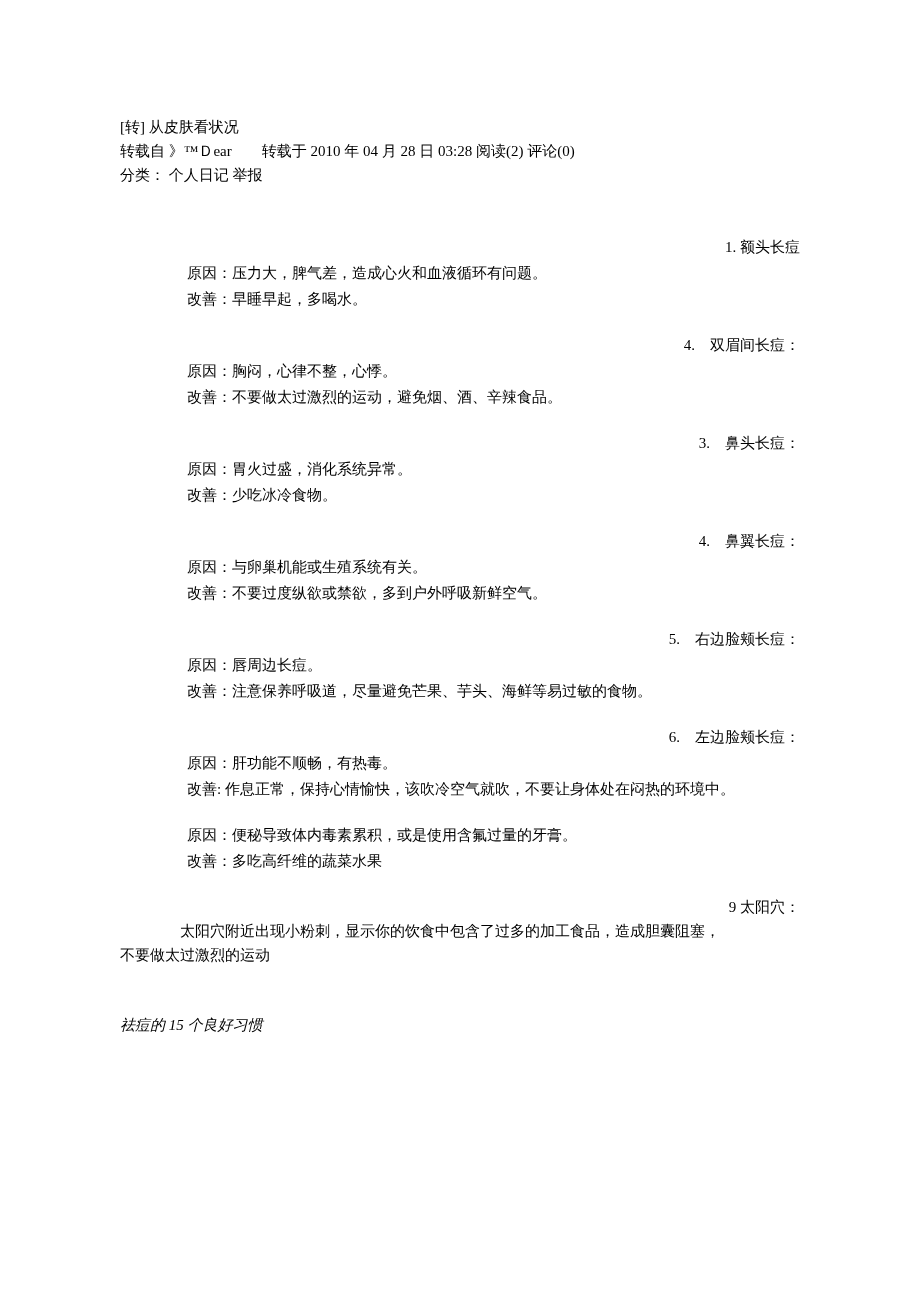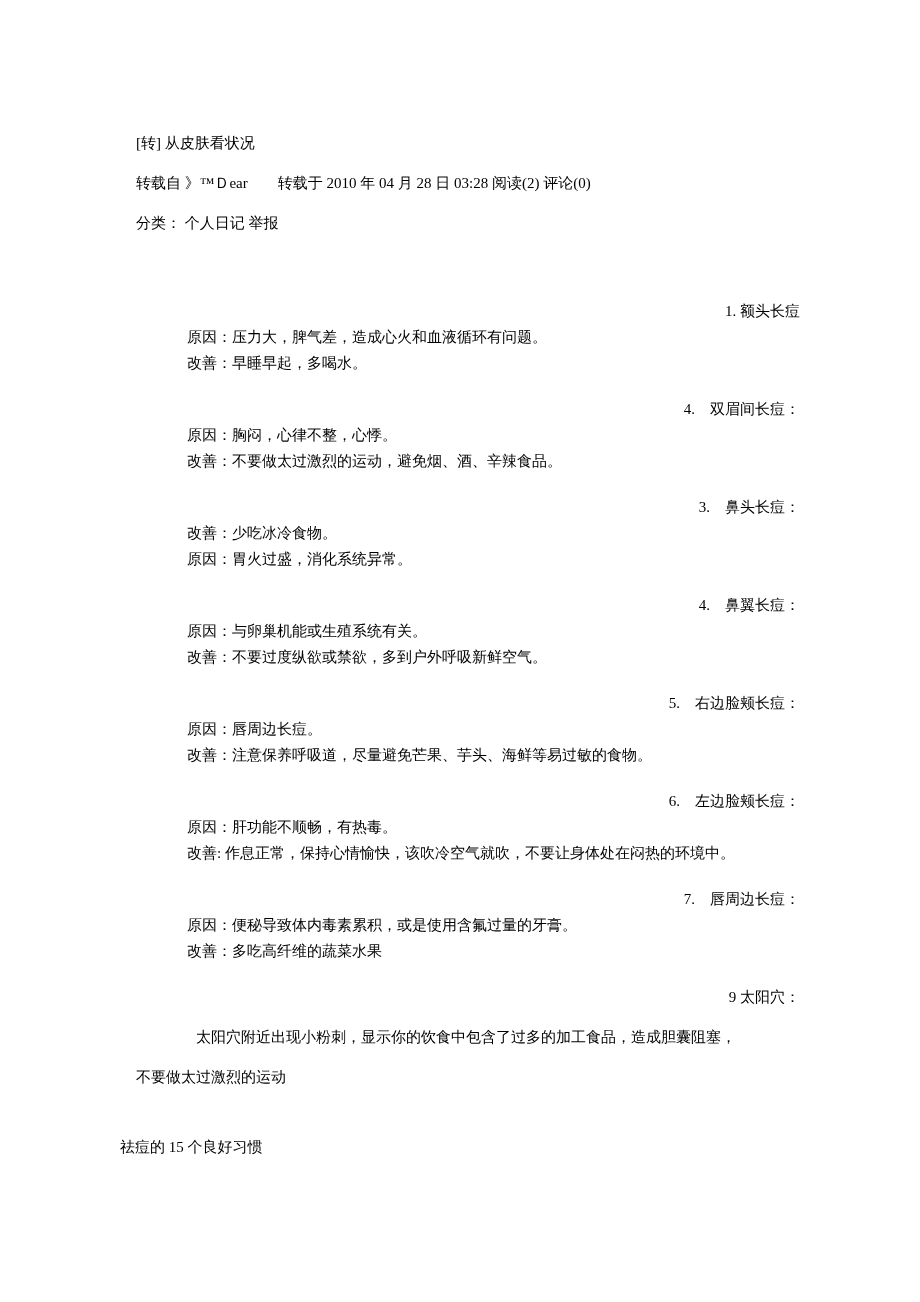--- a/index.html
+++ b/index.html
@@ -11,38 +11,39 @@
     line-height: 1.6;
     color: #000000;
   }
   .page {
     width: 920px;
     min-height: 1302px;
     padding: 115px 120px 60px 120px;
     box-sizing: border-box;
   }
   .meta-line {
-    margin: 16px;
+    margin: 0;
   }
   .spacer {
     height: 24px;
   }
   .item {
     margin-bottom: 22px;
   }
   .item-title {
     margin: 0;
     text-align: right;
   }
   .item-detail {
     margin: 2px;
     padding-left: 65px;
   }
   .section-title {
     margin: 0;
+    font-style: italic;
   }
 </style>
 </head>
 <body>
 
 <div class="page">
 
   <p class="meta-line">[转] 从皮肤看状况</p>
   <p class="meta-line">转载自 》™Ｄear　　转载于 2010 年 04 月 28 日 03:28 阅读(2) 评论(0)</p>
   <p class="meta-line">分类： 个人日记 举报</p>
@@ -56,40 +57,39 @@
         <p class="item-detail">原因：压力大，脾气差，造成心火和血液循环有问题。</p>
         <p class="item-detail">改善：早睡早起，多喝水。</p>
       </div>
       <div class="item">
         <p class="item-title">4.　双眉间长痘：</p>
         <p class="item-detail">原因：胸闷，心律不整，心悸。</p>
         <p class="item-detail">改善：不要做太过激烈的运动，避免烟、酒、辛辣食品。</p>
       </div>
       <div class="item">
         <p class="item-title">3.　鼻头长痘：</p>
+        <p class="item-detail">原因：胃火过盛，消化系统异常。</p>
         <p class="item-detail">改善：少吃冰冷食物。</p>
-        <p class="item-detail">原因：胃火过盛，消化系统异常。</p>
       </div>
       <div class="item">
         <p class="item-title">4.　鼻翼长痘：</p>
         <p class="item-detail">原因：与卵巢机能或生殖系统有关。</p>
         <p class="item-detail">改善：不要过度纵欲或禁欲，多到户外呼吸新鲜空气。</p>
       </div>
       <div class="item">
         <p class="item-title">5.　右边脸颊长痘：</p>
         <p class="item-detail">原因：唇周边长痘。</p>
         <p class="item-detail">改善：注意保养呼吸道，尽量避免芒果、芋头、海鲜等易过敏的食物。</p>
       </div>
       <div class="item">
         <p class="item-title">6.　左边脸颊长痘：</p>
         <p class="item-detail">原因：肝功能不顺畅，有热毒。</p>
         <p class="item-detail">改善: 作息正常，保持心情愉快，该吹冷空气就吹，不要让身体处在闷热的环境中。</p>
       </div>
       <div class="item">
-        <p class="item-title">7.　唇周边长痘：</p>
         <p class="item-detail">原因：便秘导致体内毒素累积，或是使用含氟过量的牙膏。</p>
         <p class="item-detail">改善：多吃高纤维的蔬菜水果</p>
       </div>
     </div>
 
   <div class="item">
     <p class="item-title">9 太阳穴：</p>
     <p class="meta-line">　　　　太阳穴附近出现小粉刺，显示你的饮食中包含了过多的加工食品，造成胆囊阻塞，</p>
     <p class="meta-line">不要做太过激烈的运动</p>
   </div>

